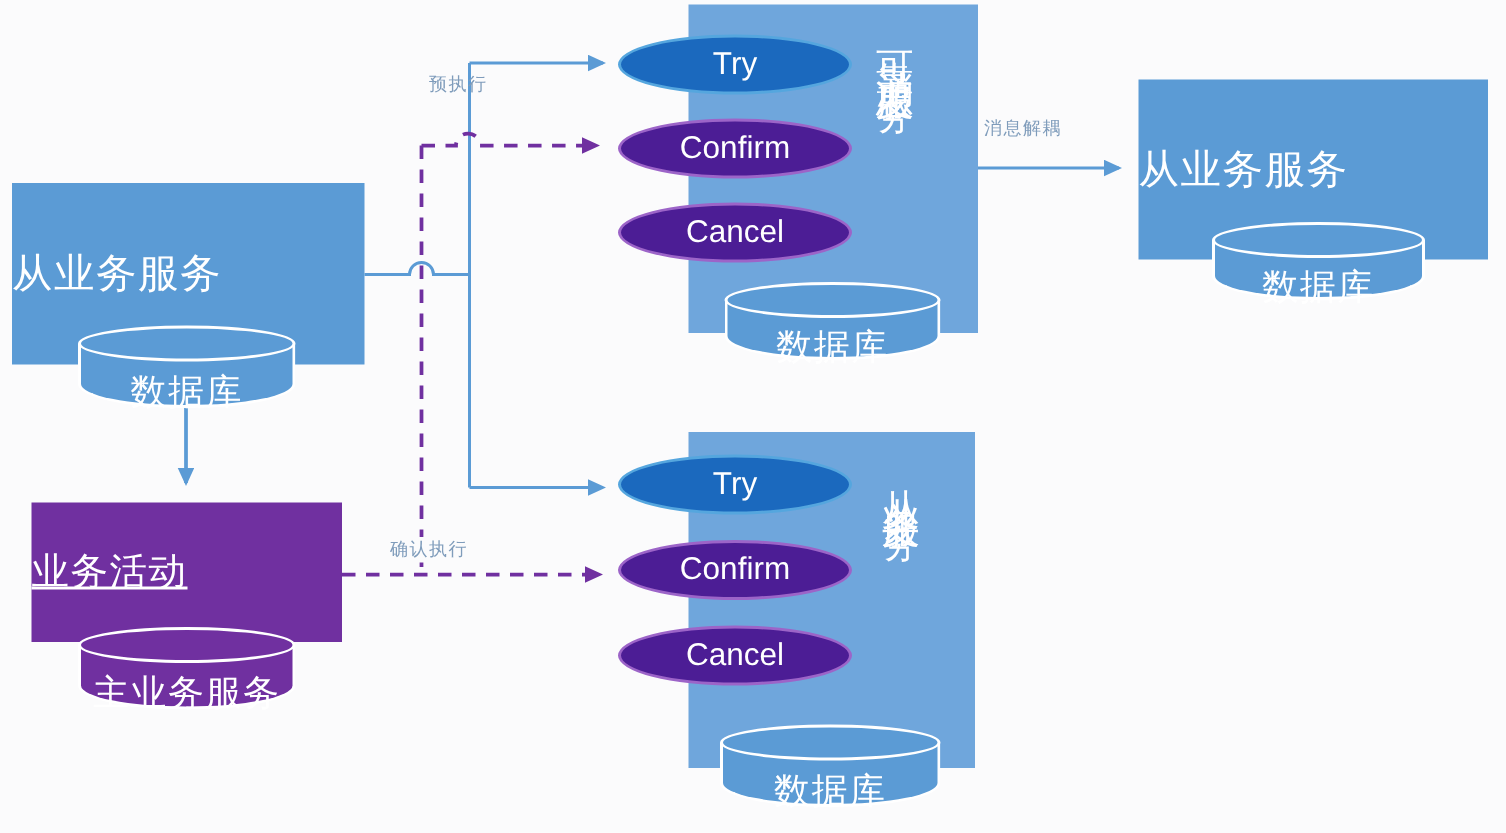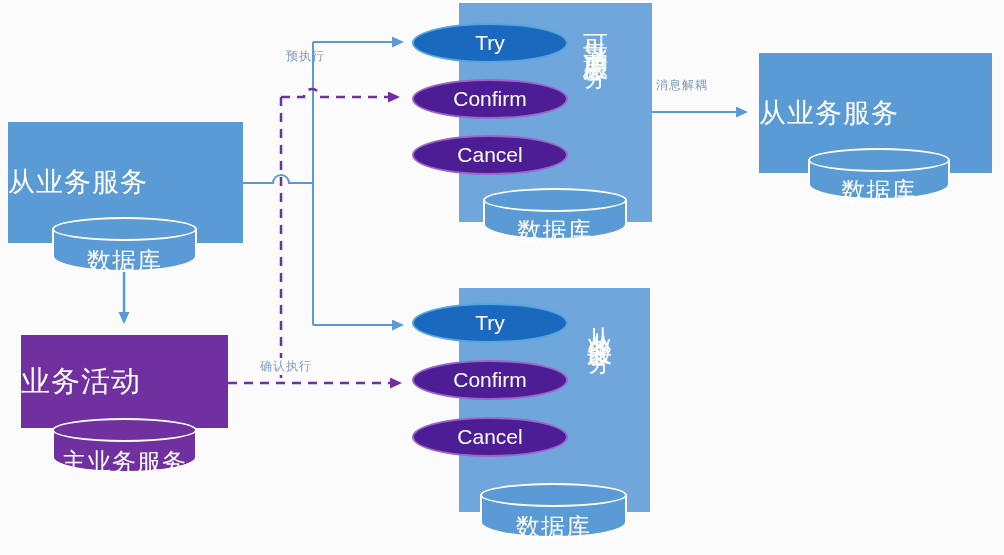--- a/index.html
+++ b/index.html
@@ -120,21 +120,21 @@
   <div class="node blue" style="left:8px; top:122px; width:235px; height:121px;">
     <div class="node-label">从业务服务</div>
   </div>
   <div class="cylinder blue" style="left:52px; top:217px; width:145px; height:55px;">
     <div class="cyl-body"></div>
     <div class="cyl-top"></div>
     <div class="cyl-label">数据库</div>
   </div>
 
   <div class="node purple" style="left:21px; top:335px; width:207px; height:93px;">
-    <div class="node-label" style="font-size:29px;">
+    <div class="node-label" style="font-size:25px;text-decoration:underline;">
       <div>业务活动</div>
     </div>
   </div>
   <div class="cylinder purple" style="left:52px; top:418px; width:145px; height:55px;">
     <div class="cyl-body"></div>
     <div class="cyl-top"></div>
     <div class="cyl-label">主业务服务</div>
   </div>
 
   <div class="node blue-l" style="left:459px; top:3px; width:193px; height:219px;">

